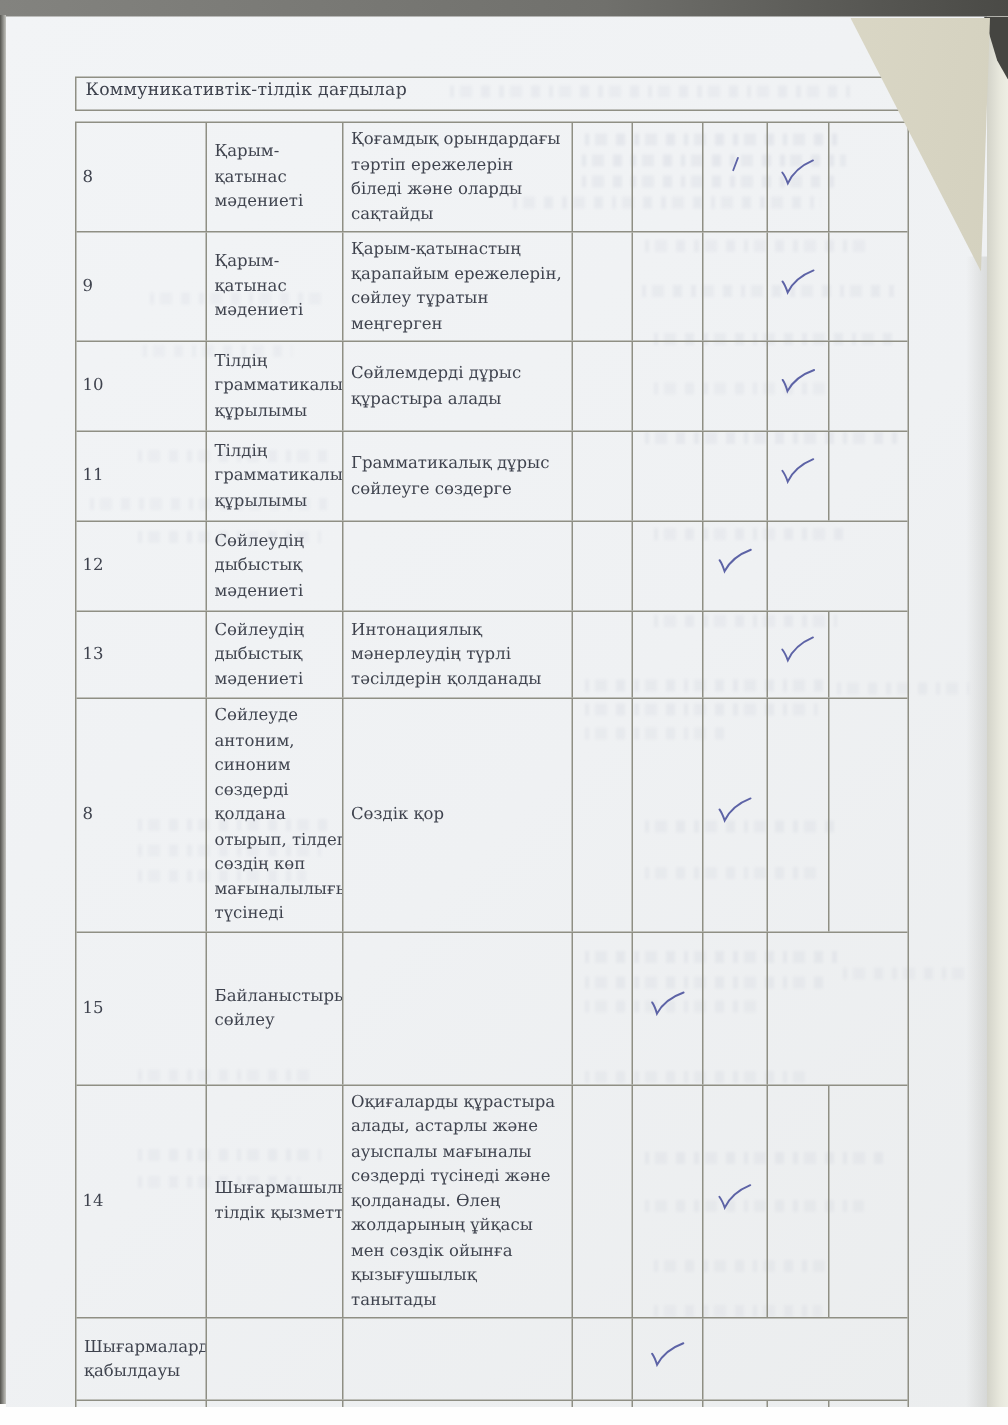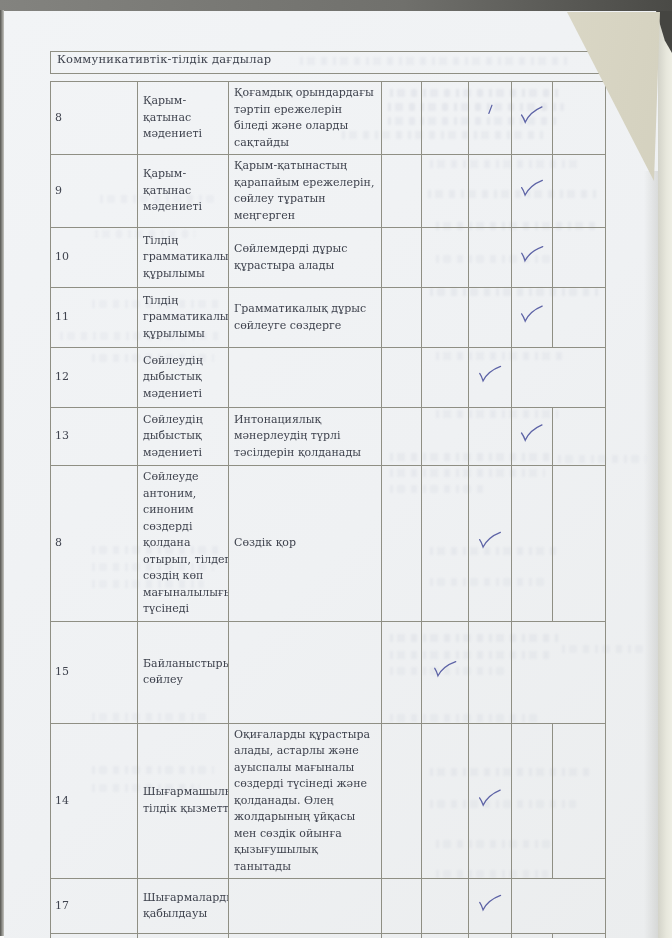--- a/index.html
+++ b/index.html
@@ -291,23 +291,20 @@
         <div class="cell mark"></div>
         <div class="cell mark">
           <span class="checkmark-icon" style="transform: rotate(-1deg);"><svg class="check-svg" width="26" height="19" viewBox="0 0 30 22">
               <path d="M3 10 C4.5 12 6 15.5 7 18.5 C10.5 11.5 18 5 27 1.5"></path>
             </svg></span>
         </div>
         <div class="cell mark"></div>
         <div class="cell mark"></div>
       </div>
       <div class="t-row" style="min-height: 55px;">
-        <div class="cell num">
-          <span>17</span>
-        </div>
         <div class="cell cat">
           <span>Шығармаларды қабылдауы</span>
         </div>
         <div class="cell mark"></div>
         <div class="cell mark"></div>
         <div class="cell mark"></div>
         <div class="cell mark">
           <span class="checkmark-icon" style="transform: rotate(1deg);"><svg class="check-svg" width="26" height="19" viewBox="0 0 30 22">
               <path d="M3 10 C4.5 12 6 15.5 7 18.5 C10.5 11.5 18 5 27 1.5"></path>
             </svg></span>

